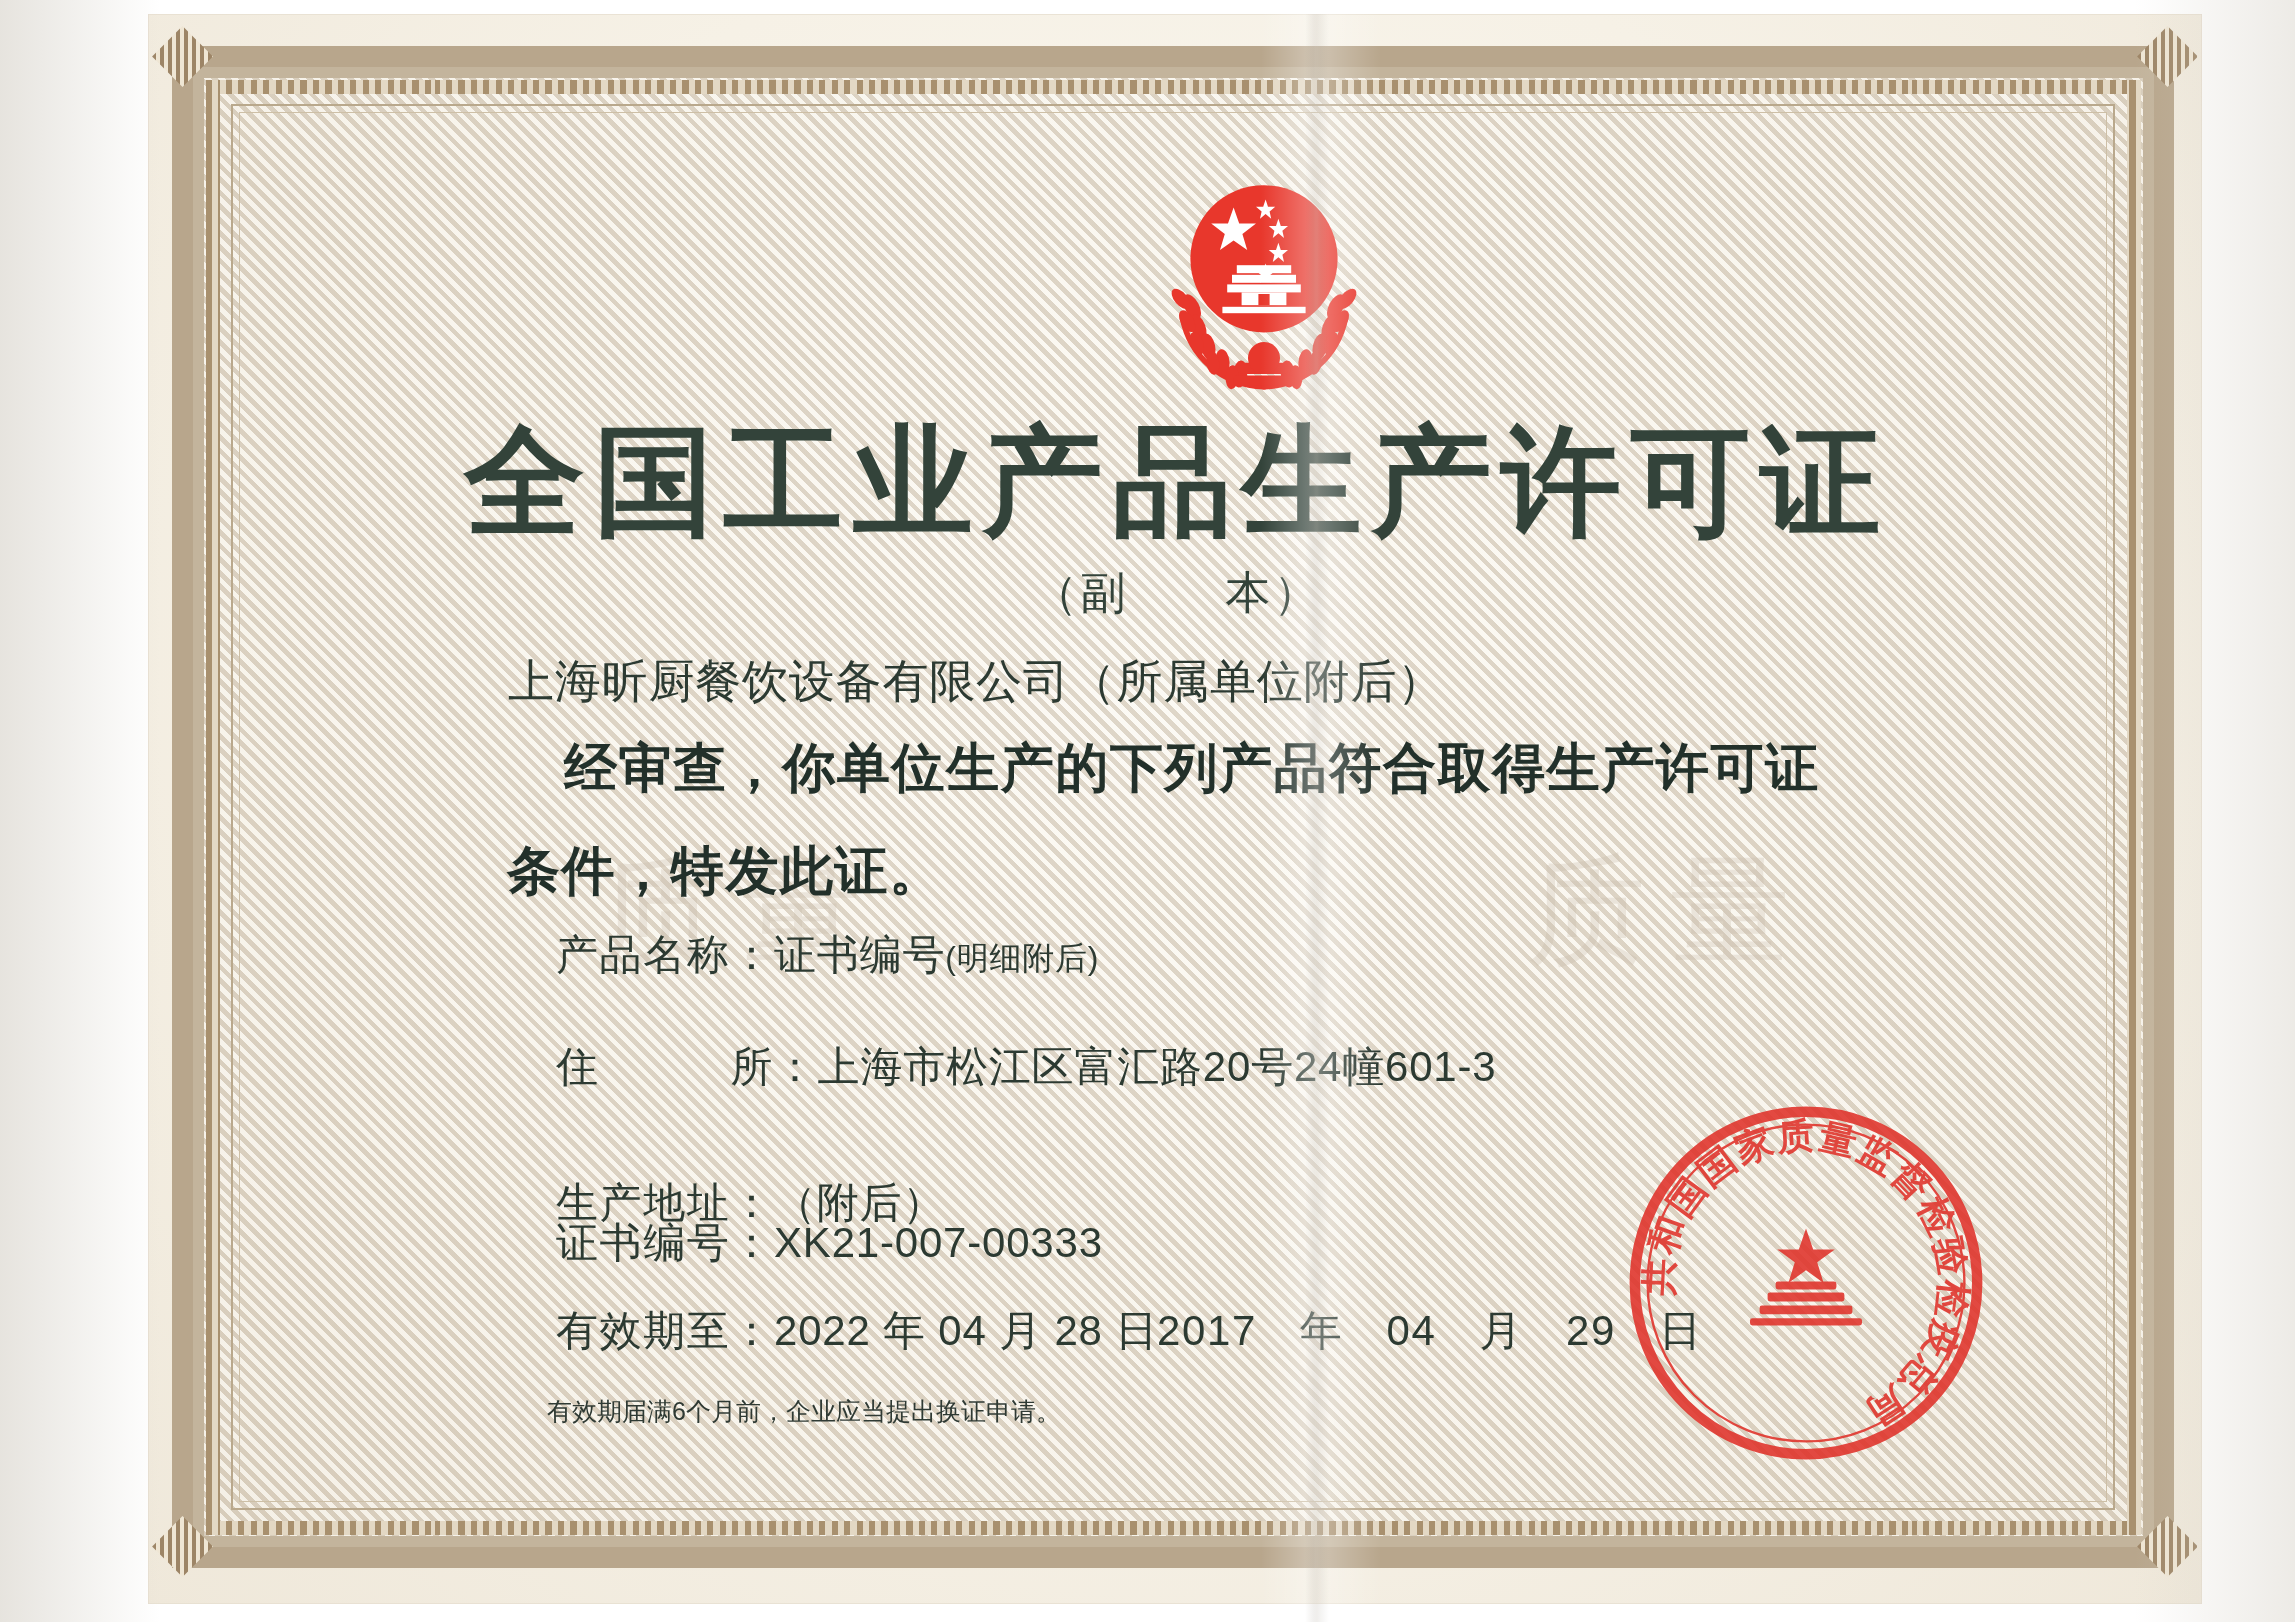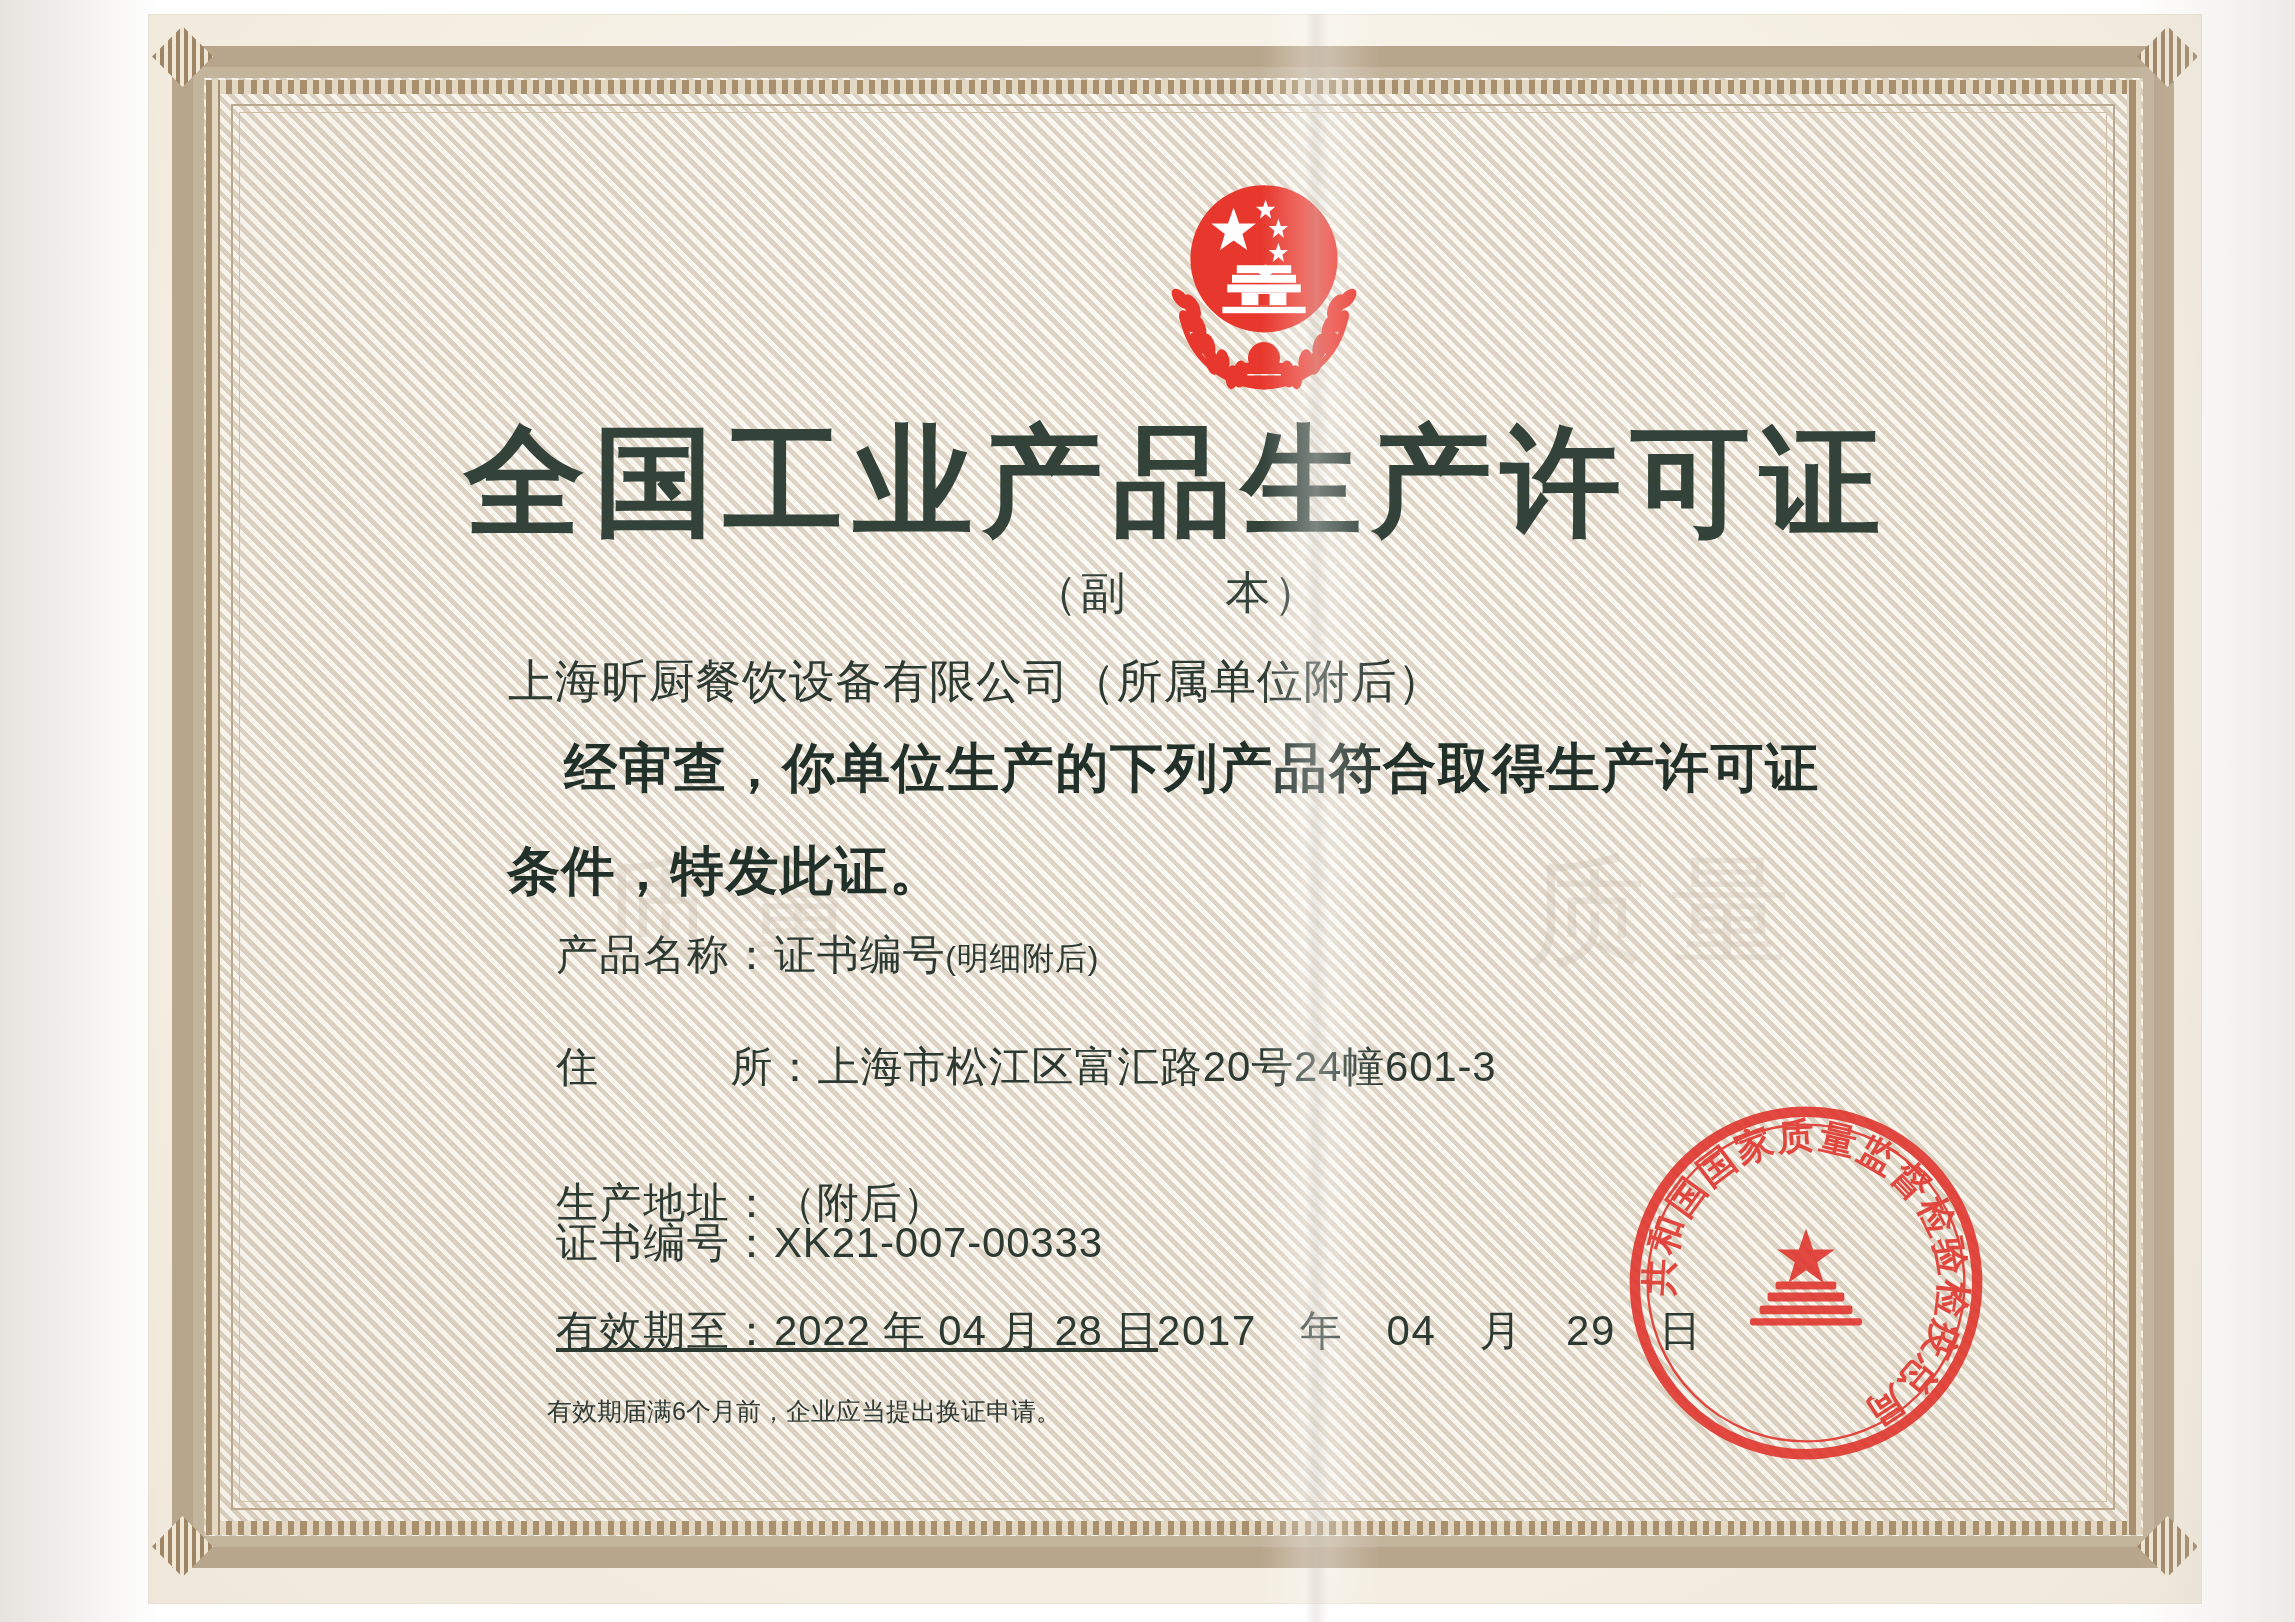--- a/index.html
+++ b/index.html
@@ -202,21 +202,21 @@
     white-space: nowrap;
   }
   .field .label { letter-spacing: 1.6px; }
   .field .value { }
   .field .small { font-size: 32px; }
 
   .f-product  { left: 288px; top: 801px; }
   .f-address  { left: 288px; top: 913px; }
   .f-factory  { left: 288px; top: 1001px; margin-top: 48px; }
   .f-certno   { left: 288px; top: 1089px; }
-  .f-valid    { left: 288px; top: 1177px; text-decoration: underline; }
+  .f-valid    { left: 288px; top: 1177px; }
 
   .date-line {
     position: absolute;
     left: 889px; top: 1177px;
     font-size: 42px;
     letter-spacing: 1.6px;
     color: #2c3a32;
     white-space: nowrap;
   }
   .date-line .gap { display: inline-block; width: 43px; }

